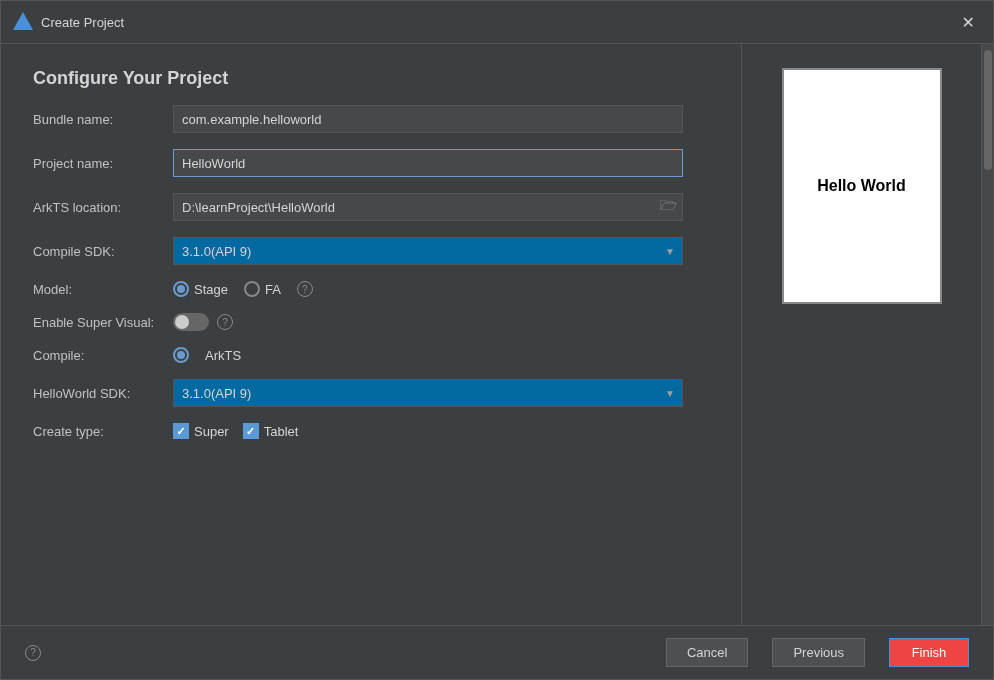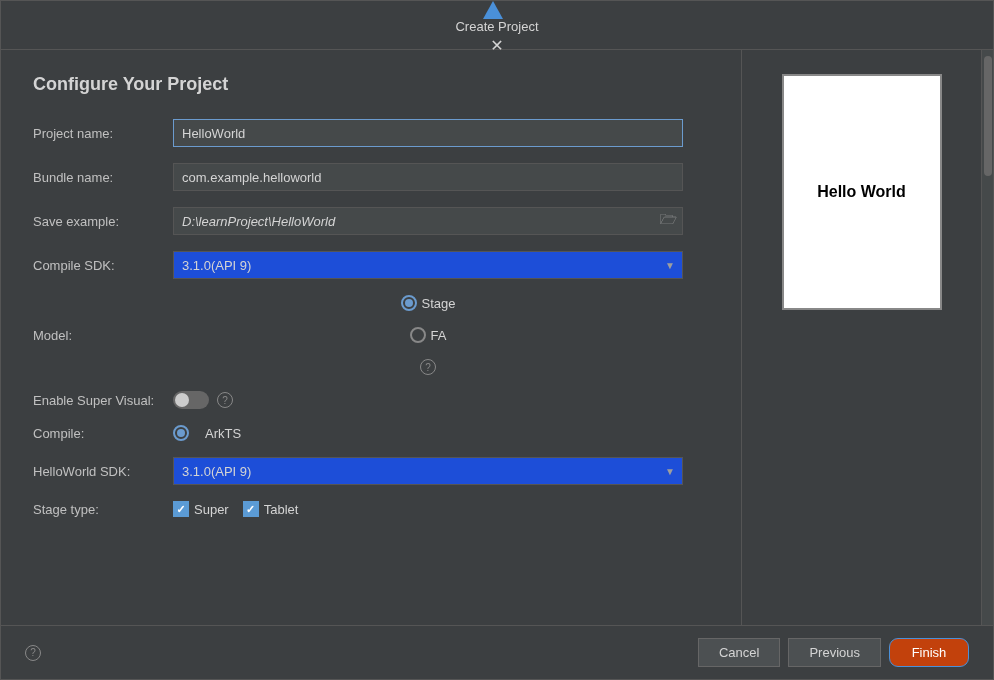--- a/index.html
+++ b/index.html
@@ -19,24 +19,23 @@
       height: 680px;
       background: #3c3f41;
       display: flex;
       flex-direction: column;
       border: 1px solid #555;
     }
     .title-bar {
       display: flex;
       align-items: center;
       background: #3c3f41;
-      padding: 0 12px;
+      padding: 8px 12px;
       border-bottom: 1px solid #555;
-      height: 49px;
-      flex-direction: column;
+      height: 43px;
     }
     .title-bar-logo {
       width: 20px;
       height: 20px;
       margin-right: 8px;
     }
     .title-bar-title {
       flex: 1;
       font-size: 13px;
       color: #d4d4d4;
@@ -54,21 +53,21 @@
     }
     .form-section {
       flex: 1;
       padding: 24px 32px;
       overflow-y: auto;
     }
     .section-title {
       font-size: 18px;
       font-weight: 600;
       color: #d4d4d4;
-      margin-bottom: 24px;
+      margin-bottom: 16px;
     }
     .form-row {
       display: flex;
       align-items: center;
       margin-bottom: 16px;
     }
     .form-label {
       width: 140px;
       color: #c0c0c0;
       font-size: 13px;
@@ -90,38 +89,37 @@
     }
     .text-input-normal {
       border-color: #555;
     }
     .save-location-wrapper {
       position: relative;
       width: 100%;
     }
     .save-location-wrapper .text-input {
       padding-right: 30px;
-      font-style: italic;
     }
     .folder-icon {
       position: absolute;
       right: 6px;
       top: 50%;
       transform: translateY(-50%);
       color: #9e9e9e;
       font-size: 14px;
       cursor: pointer;
     }
     .select-wrapper {
       position: relative;
       width: 100%;
     }
     .form-select {
       width: 100%;
-      background: #1d4ed8;
+      background: #0369a1;
       border: 1px solid #555;
       color: #d4d4d4;
       padding: 5px 28px 5px 8px;
       font-size: 13px;
       outline: none;
       height: 28px;
       appearance: none;
       cursor: pointer;
     }
     .select-arrow {
@@ -130,21 +128,20 @@
       top: 50%;
       transform: translateY(-50%);
       color: #9e9e9e;
       pointer-events: none;
       font-size: 10px;
     }
     .radio-group {
       display: flex;
       align-items: center;
       gap: 16px;
-      flex-direction: column;
     }
     .radio-item {
       display: flex;
       align-items: center;
       gap: 5px;
       cursor: pointer;
     }
     .radio-custom {
       width: 16px;
       height: 16px;
@@ -264,37 +261,36 @@
       align-items: center;
       padding: 12px 24px;
       border-top: 1px solid #555;
       background: #3c3f41;
     }
     .footer-help {
       flex: 1;
     }
     .footer-buttons {
       display: flex;
-      gap: 8px;
+      gap: 24px;
     }
     .btn {
       padding: 6px 20px;
       font-size: 13px;
       cursor: pointer;
       border: 1px solid #666;
       background: #4c5052;
       color: #d4d4d4;
       min-width: 80px;
       text-align: center;
     }
     .btn-primary {
-      background: #c2410c;
+      background: #ef4444;
       border-color: #4a90d9;
       color: white;
-      border-radius: 9px;
     }
     .scrollbar-area {
       width: 12px;
       background: #45494a;
       border-left: 1px solid #555;
       position: relative;
     }
     .scrollbar-thumb {
       width: 8px;
       height: 120px;
@@ -325,35 +321,35 @@
     <span class="title-bar-title">Create Project</span>
     <span class="title-bar-close">✕</span>
   </div>
 
   <div class="content">
 
     <div class="form-section">
       <div class="section-title">Configure Your Project</div>
 
       <div class="form-row">
+        <span class="form-label">Bundle name:</span>
+        <div class="form-control">
+          <input class="text-input text-input-normal" type="text" value="com.example.helloworld" style="">
+        </div>
+      </div>
+
+      <div class="form-row">
         <span class="form-label">Project name:</span>
         <div class="form-control">
           <input class="text-input" type="text" value="HelloWorld" style="">
         </div>
       </div>
 
       <div class="form-row">
-        <span class="form-label">Bundle name:</span>
-        <div class="form-control">
-          <input class="text-input text-input-normal" type="text" value="com.example.helloworld" style="">
-        </div>
-      </div>
-
-      <div class="form-row">
-        <span class="form-label">Save example:</span>
+        <span class="form-label">ArkTS location:</span>
         <div class="form-control">
           <div class="save-location-wrapper">
             <input class="text-input text-input-normal" type="text" value="D:\learnProject\HelloWorld" style="">
             <span class="folder-icon">🗁</span>
           </div>
         </div>
       </div>
 
       <div class="form-row">
         <span class="form-label">Compile SDK:</span>
@@ -416,21 +412,21 @@
               <option>3.1.0(API 9)</option>
               <option>3.0.0(API 8)</option>
               <option>2.2.0(API 7)</option>
             </select>
             <span class="select-arrow">▼</span>
           </div>
         </div>
       </div>
 
       <div class="form-row">
-        <span class="form-label">Stage type:</span>
+        <span class="form-label">Create type:</span>
         <div class="form-control">
           <div class="checkbox-group">
             <div class="checkbox-item">
               <div class="checkbox-custom">
                 <span class="checkbox-check">✓</span>
               </div>
               <span>Super</span>
             </div>
             <div class="checkbox-item">
               <div class="checkbox-custom">

